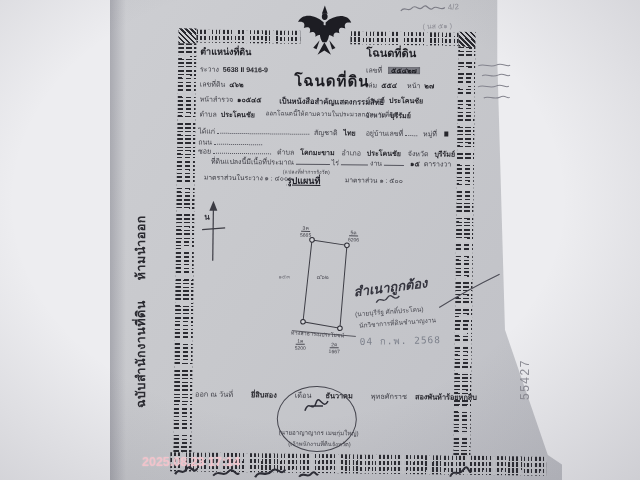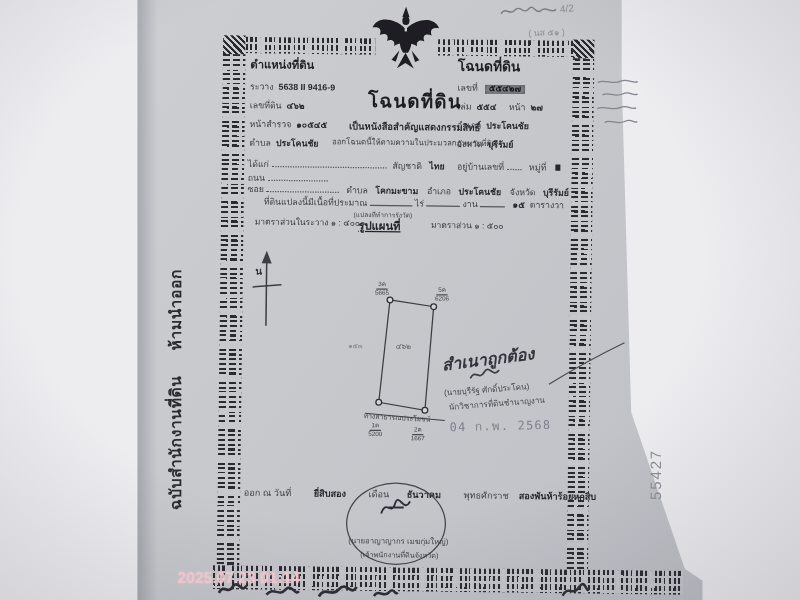--- a/index.html
+++ b/index.html
@@ -251,16 +251,16 @@
           <path d="M2 7 C6 1 10 9 14 4 S19 7 21 4" stroke="#2d2d35" stroke-width="2" fill="none"></path>
         </svg>
     </div>
     <div class="abs" style="left:450px;top:464px;z-index:6;">
       <svg width="26" height="14" viewBox="0 0 26 14">
           <path d="M3 11 C7 2 11 12 16 4 S22 10 24 5" stroke="#2d2d35" stroke-width="2" fill="none"></path>
         </svg>
     </div>
   </div>
 
-  <div class="abs" style="left:142px;top:455px;font-size:12.5px;font-weight:bold;color:rgba(242,195,202,.95);text-shadow:0 0 2px rgba(255,220,225,.5);z-index:8;">2025.07.23 01:14</div>
+  <div class="abs" style="left:142px;top:455px;font-size:12.5px;font-weight:bold;color:rgba(242,195,202,.95);text-shadow:0 0 2px rgba(255,220,225,.5);z-index:8;">2025.08.23 17:14</div>
 
   <div class="abs" id="vignette"></div>
 </div>
 
 </body></html>

